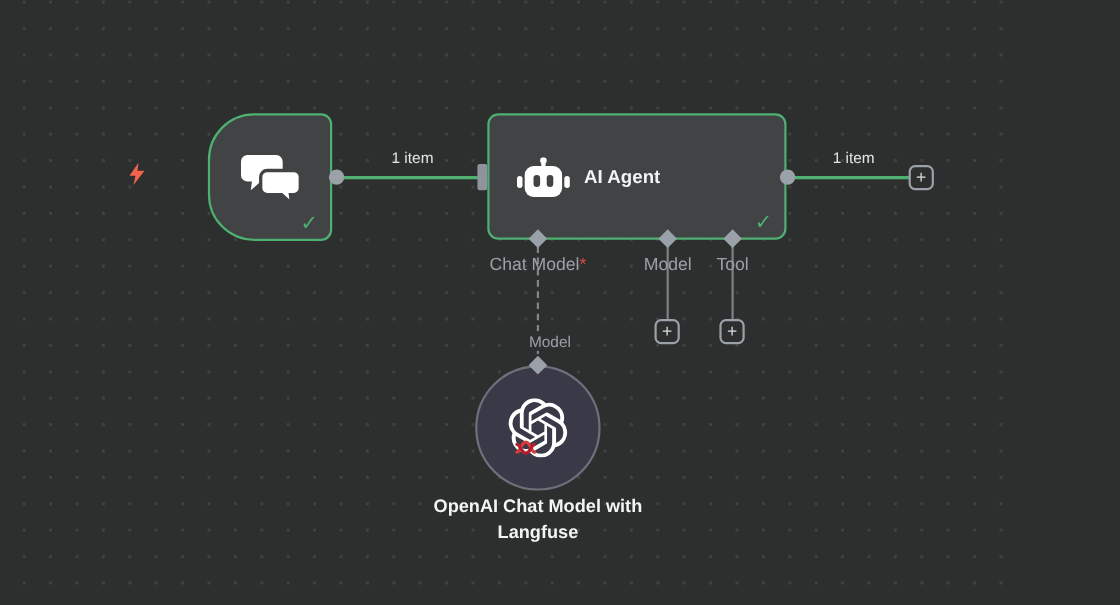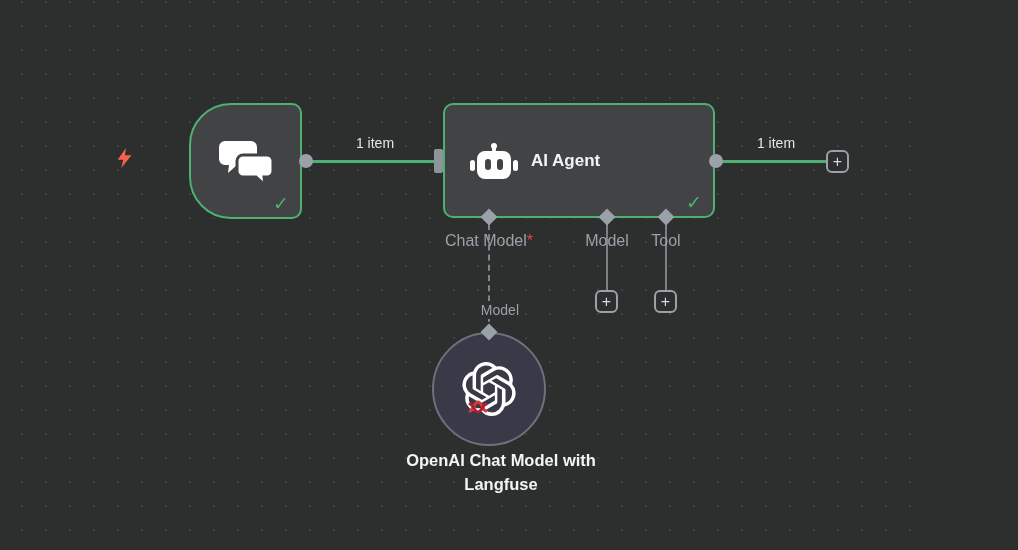--- a/index.html
+++ b/index.html
@@ -59,21 +59,21 @@
     color: #f2f4f5; font-size: 17px; font-weight: bold;
   }
 
   
   .node-label {
     position: absolute; text-align: center;
     color: #f2f4f5; font-weight: bold; font-size: 16.5px; line-height: 1.45;
     z-index: 2;
   }
   .label-trigger { left: 146px; top: 232px; width: 198px; }
-  .label-model   { left: 389px; top: 449px; width: 200px; margin-left: 12px; }
+  .label-model   { left: 389px; top: 449px; width: 200px; }
 
   
   .edge-h {
     position: absolute; height: 2.5px; background: #4eb071; z-index: 1;
   }
   .edge-in  { left: 306px; top: 160px; width: 137px; }
   .edge-out { left: 720px; top: 160px; width: 112px; }
 
   .edge-label {
     position: absolute; top: 135px; width: 70px;

